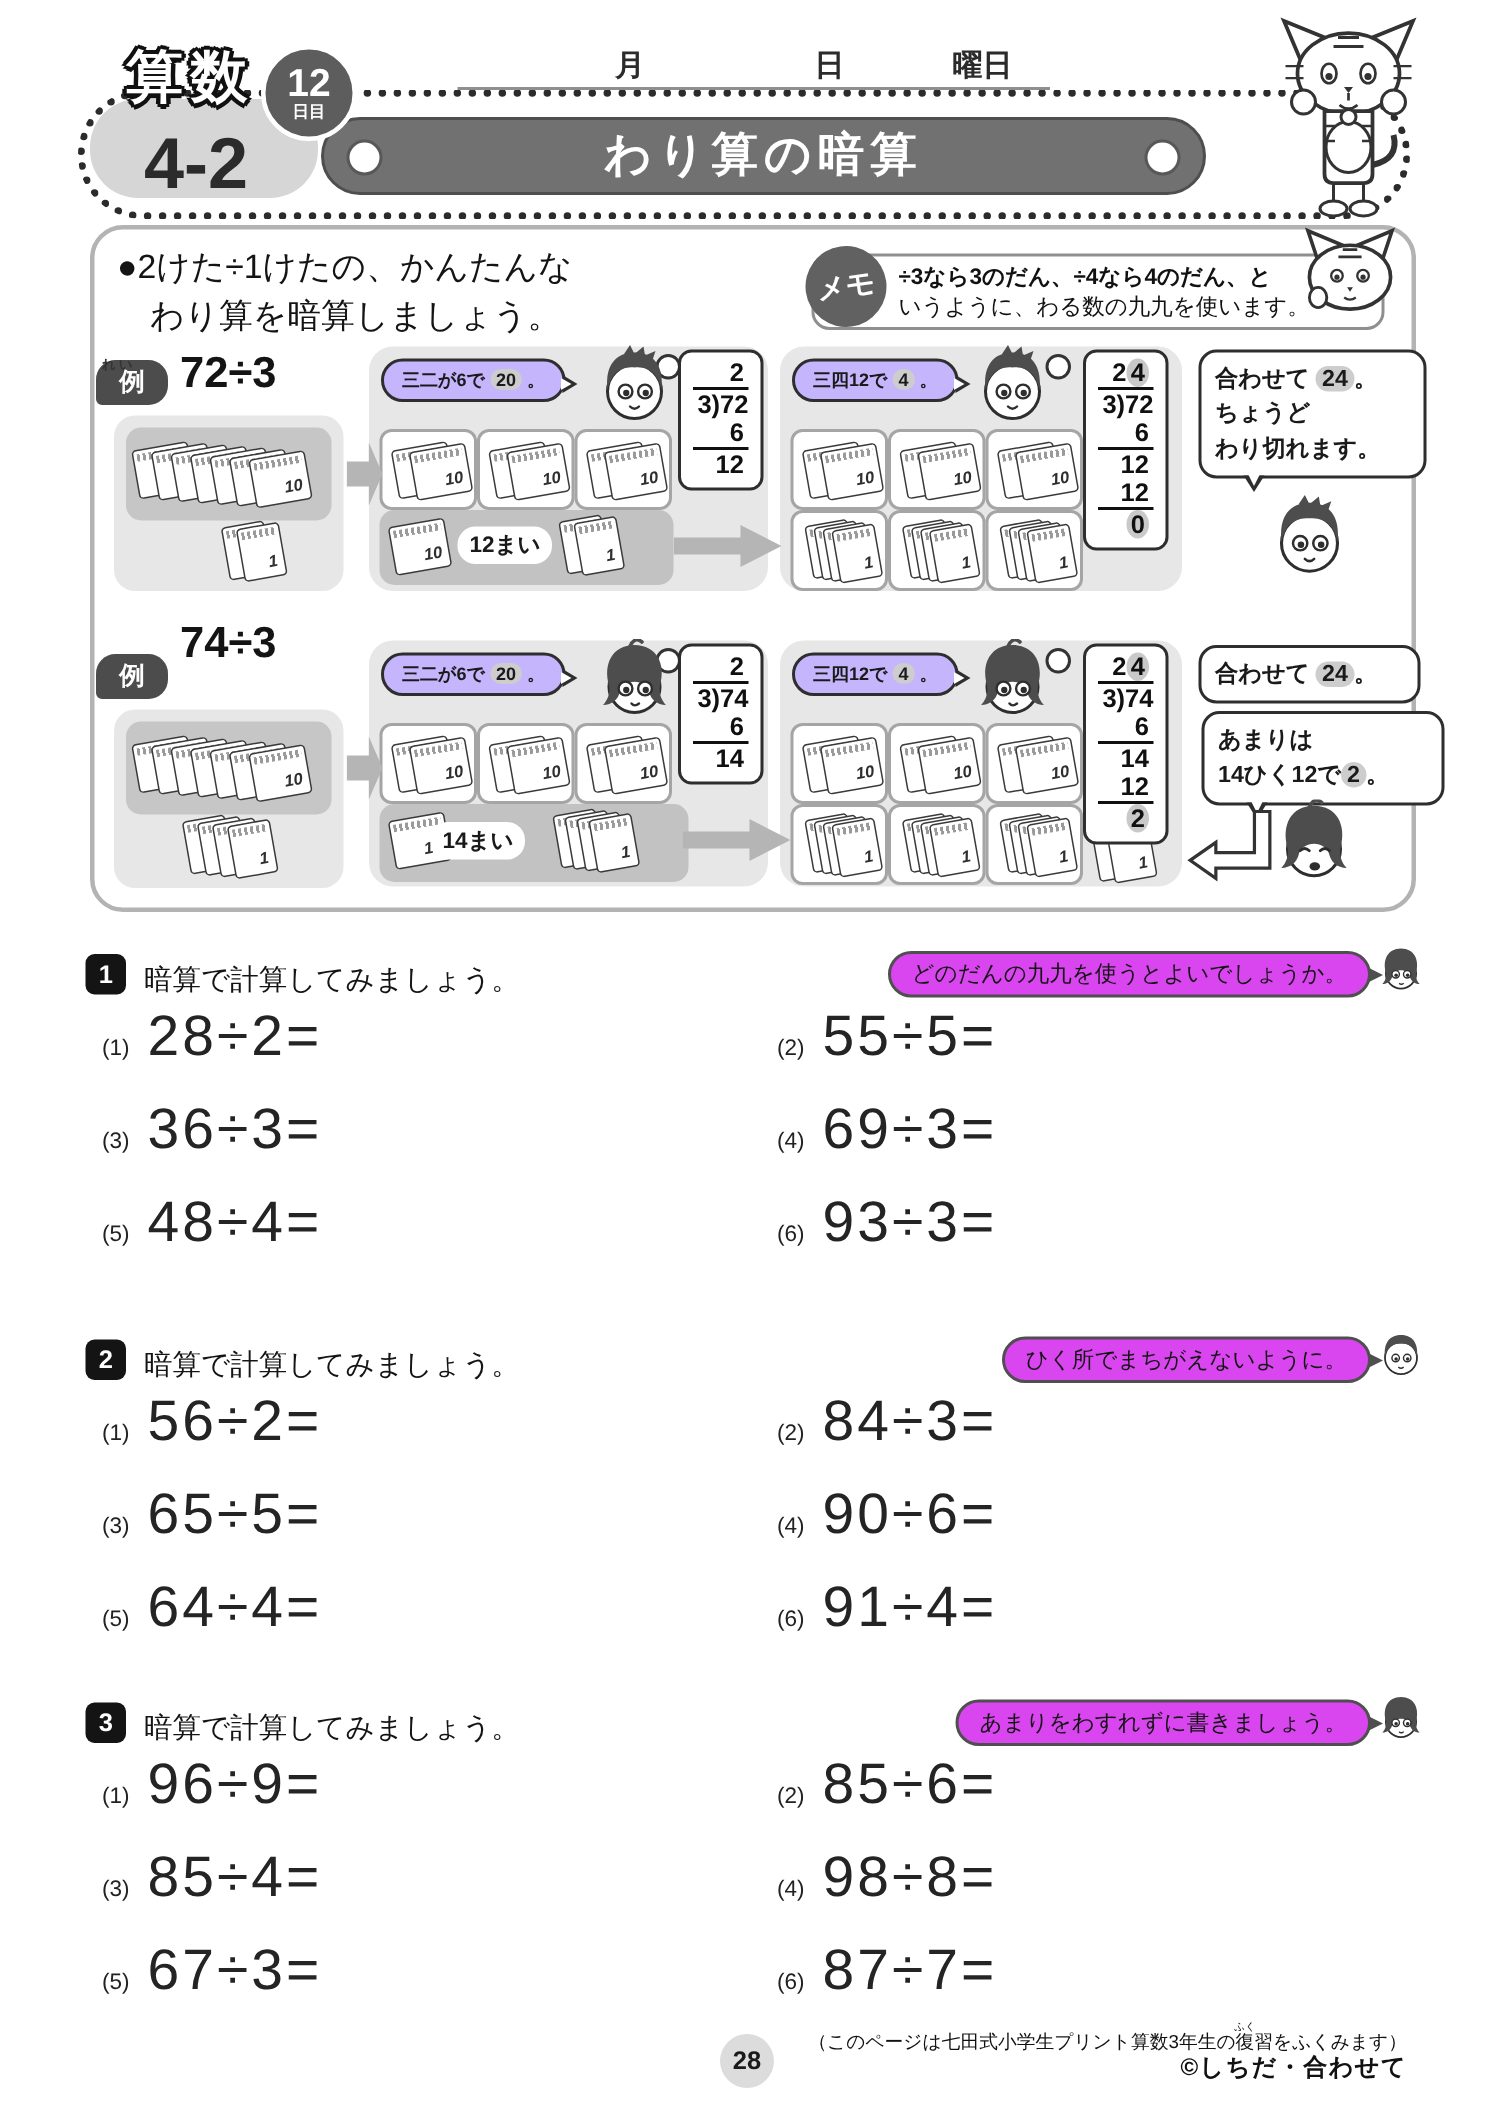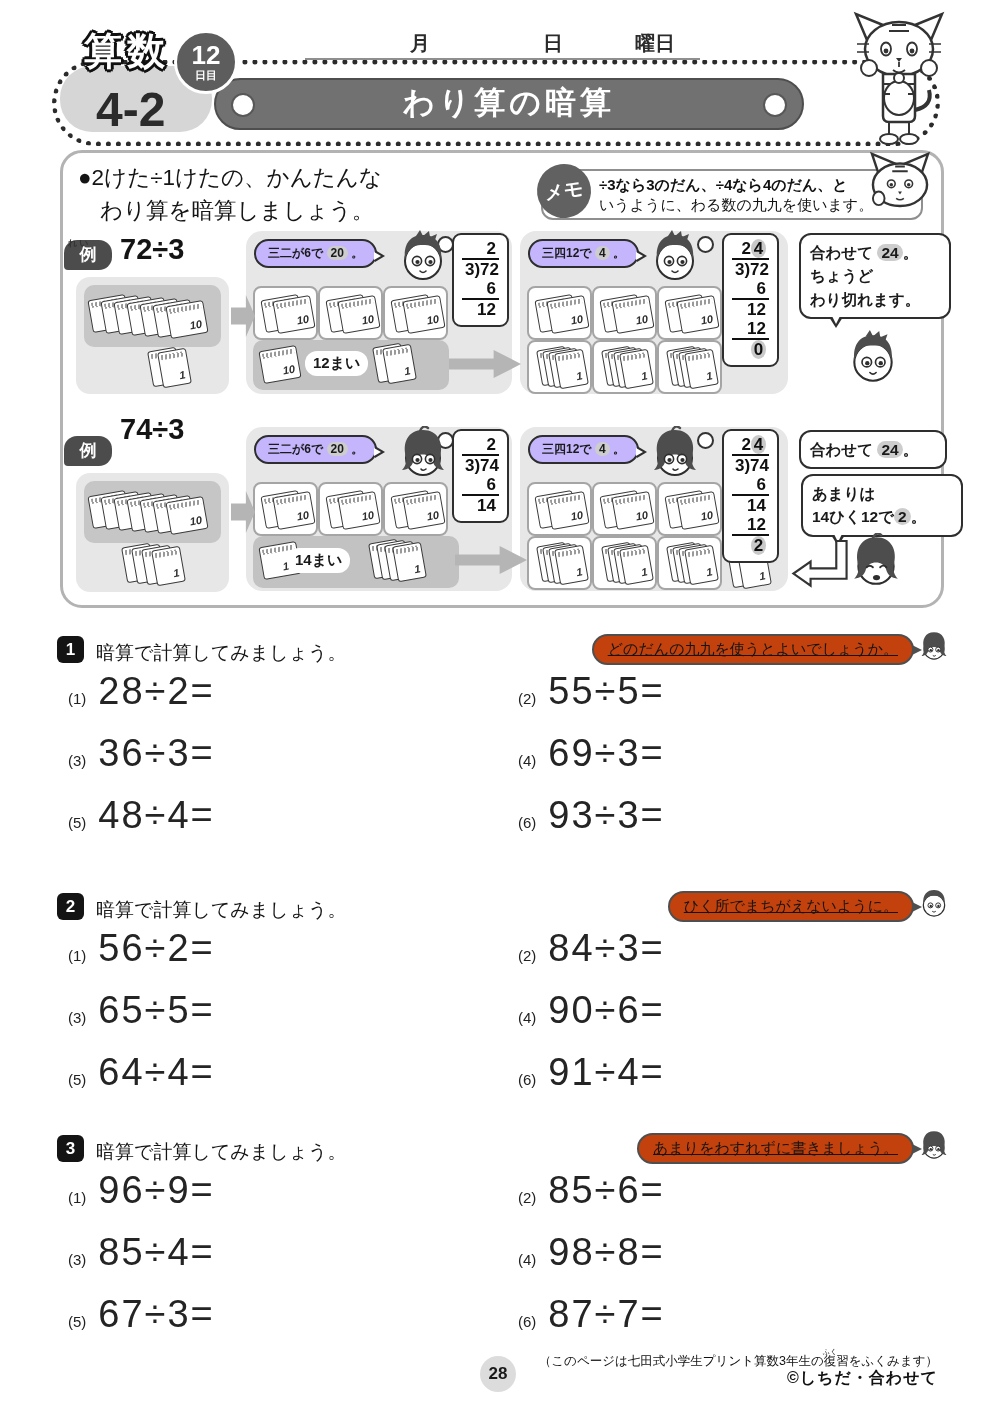--- a/index.html
+++ b/index.html
@@ -83,22 +83,22 @@
     border-left:7px solid transparent;border-right:7px solid transparent;border-top:11px solid #2e2e2e;}
   .rb.tail:before{content:"";position:absolute;left:31px;bottom:-7px;width:0;height:0;z-index:1;
     border-left:4px solid transparent;border-right:4px solid transparent;border-top:8px solid #fff;}
 
   .face{position:absolute;z-index:3;}
 
   
   .sec-badge{position:absolute;left:57px;width:27px;height:27px;background:#141414;border-radius:6px;
     color:#fff;font-size:17px;font-weight:bold;text-align:center;line-height:27px;}
   .sec-title{position:absolute;left:96px;font-size:19px;font-weight:500;color:#141414;}
-  .hint{position:absolute;background:#c2410c;border:2px solid #4f4f4f;border-radius:16px;
-    padding:4px 14px;font-size:15px;color:#141414;white-space:nowrap;text-decoration:underline;}
+  .hint{position:absolute;background:#d946ef;border:2px solid #4f4f4f;border-radius:16px;
+    padding:4px 14px;font-size:15px;color:#141414;white-space:nowrap;}
   .hint:after{content:"";position:absolute;right:-10px;top:9px;width:0;height:0;
     border-top:5px solid transparent;border-bottom:5px solid transparent;border-left:10px solid #4f4f4f;}
   .probs{position:absolute;left:68px;width:870px;display:grid;grid-template-columns:450px 420px;row-gap:22px;}
   .prob{display:flex;align-items:baseline;gap:12px;}
   .pnum{font-size:15px;color:#222;}
   .pexpr{font-size:38px;color:#242424;letter-spacing:2px;line-height:1.05;}
 
   
   .page-num{position:absolute;left:480px;top:1356px;width:36px;height:36px;background:#dcdcdc;border-radius:50%;
     text-align:center;line-height:36px;font-size:17px;font-weight:bold;}

